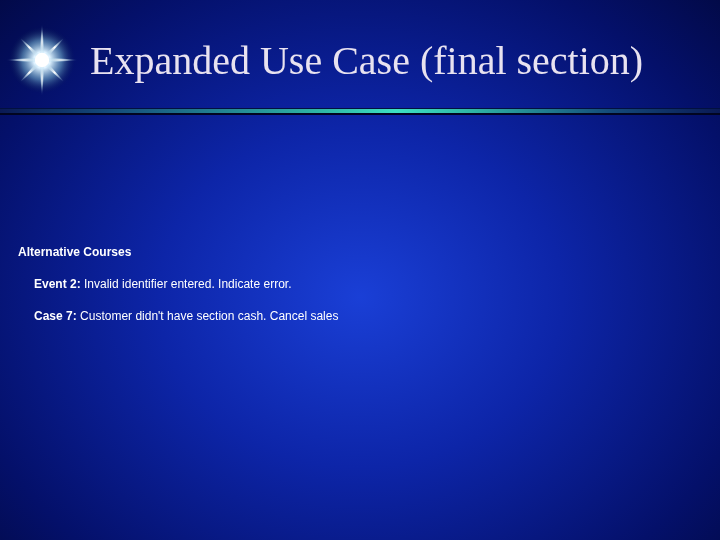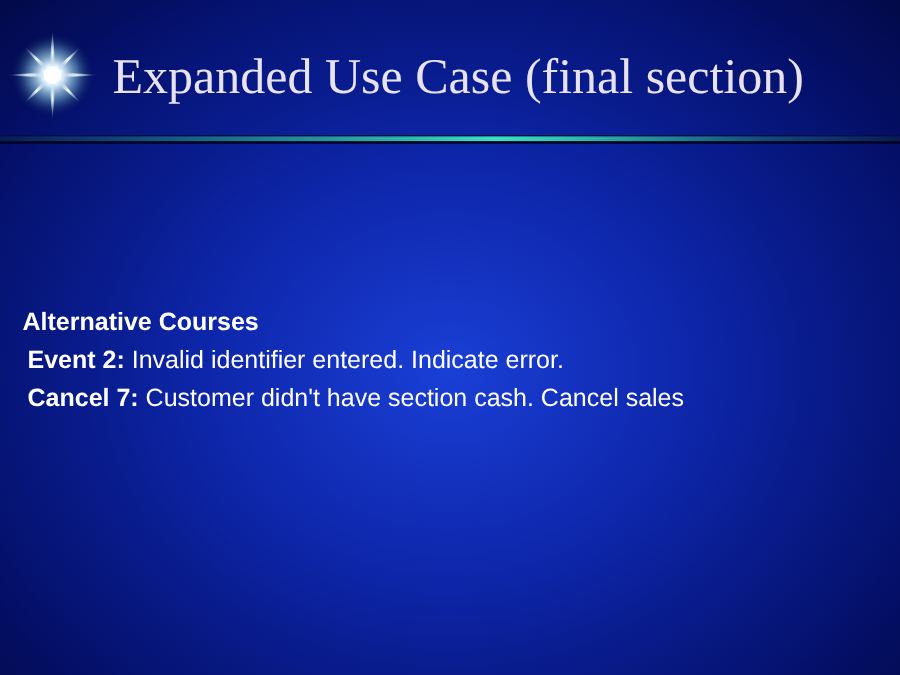--- a/index.html
+++ b/index.html
@@ -31,26 +31,26 @@
   }
   .rule {
     height: 7px;
     width: 100%;
     background: linear-gradient(to right, #0a1a55 0%, #144a7a 15%, #2fb8a7 45%, #3de0c3 55%, #2fb8a7 65%, #144a7a 85%, #0a1a55 100%);
     border-top: 1px solid #021040;
     border-bottom: 2px solid #010520;
   }
   .content {
     padding: 130px 18px 0 18px;
-    font-size: 20px;
+    font-size: 12px;
     line-height: 1.32;
     color: #ffffff;
   }
   .heading { font-weight: 700; }
-  .event-line { margin: 4px; }
+  .event-line { margin: 16px; }
   .event-line .label { font-weight: 700; }
   .event-line .text { font-weight: 400; }
   .cont-line { padding-left: 106px; }
 </style>
 </head>
 <body>
 
 <div class="title-row">
   <div class="star-icon">
     <svg viewBox="0 0 100 100">
@@ -86,15 +86,15 @@
 <div class="rule"></div>
 
 <div class="content">
   <div class="heading">Alternative Courses</div>
 
   <div class="event-line">
     <span class="label">Event 2:</span><span class="text">  Invalid identifier entered.  Indicate error.</span>
   </div>
 
   <div class="event-line">
-    <span class="label">Cancel 7:</span><span class="text">  Customer didn't have section cash.  Cancel sales</span>
+    <span class="label">Case 7:</span><span class="text">  Customer didn't have section cash.  Cancel sales</span>
   </div>
 </div>
 
 </body></html>

